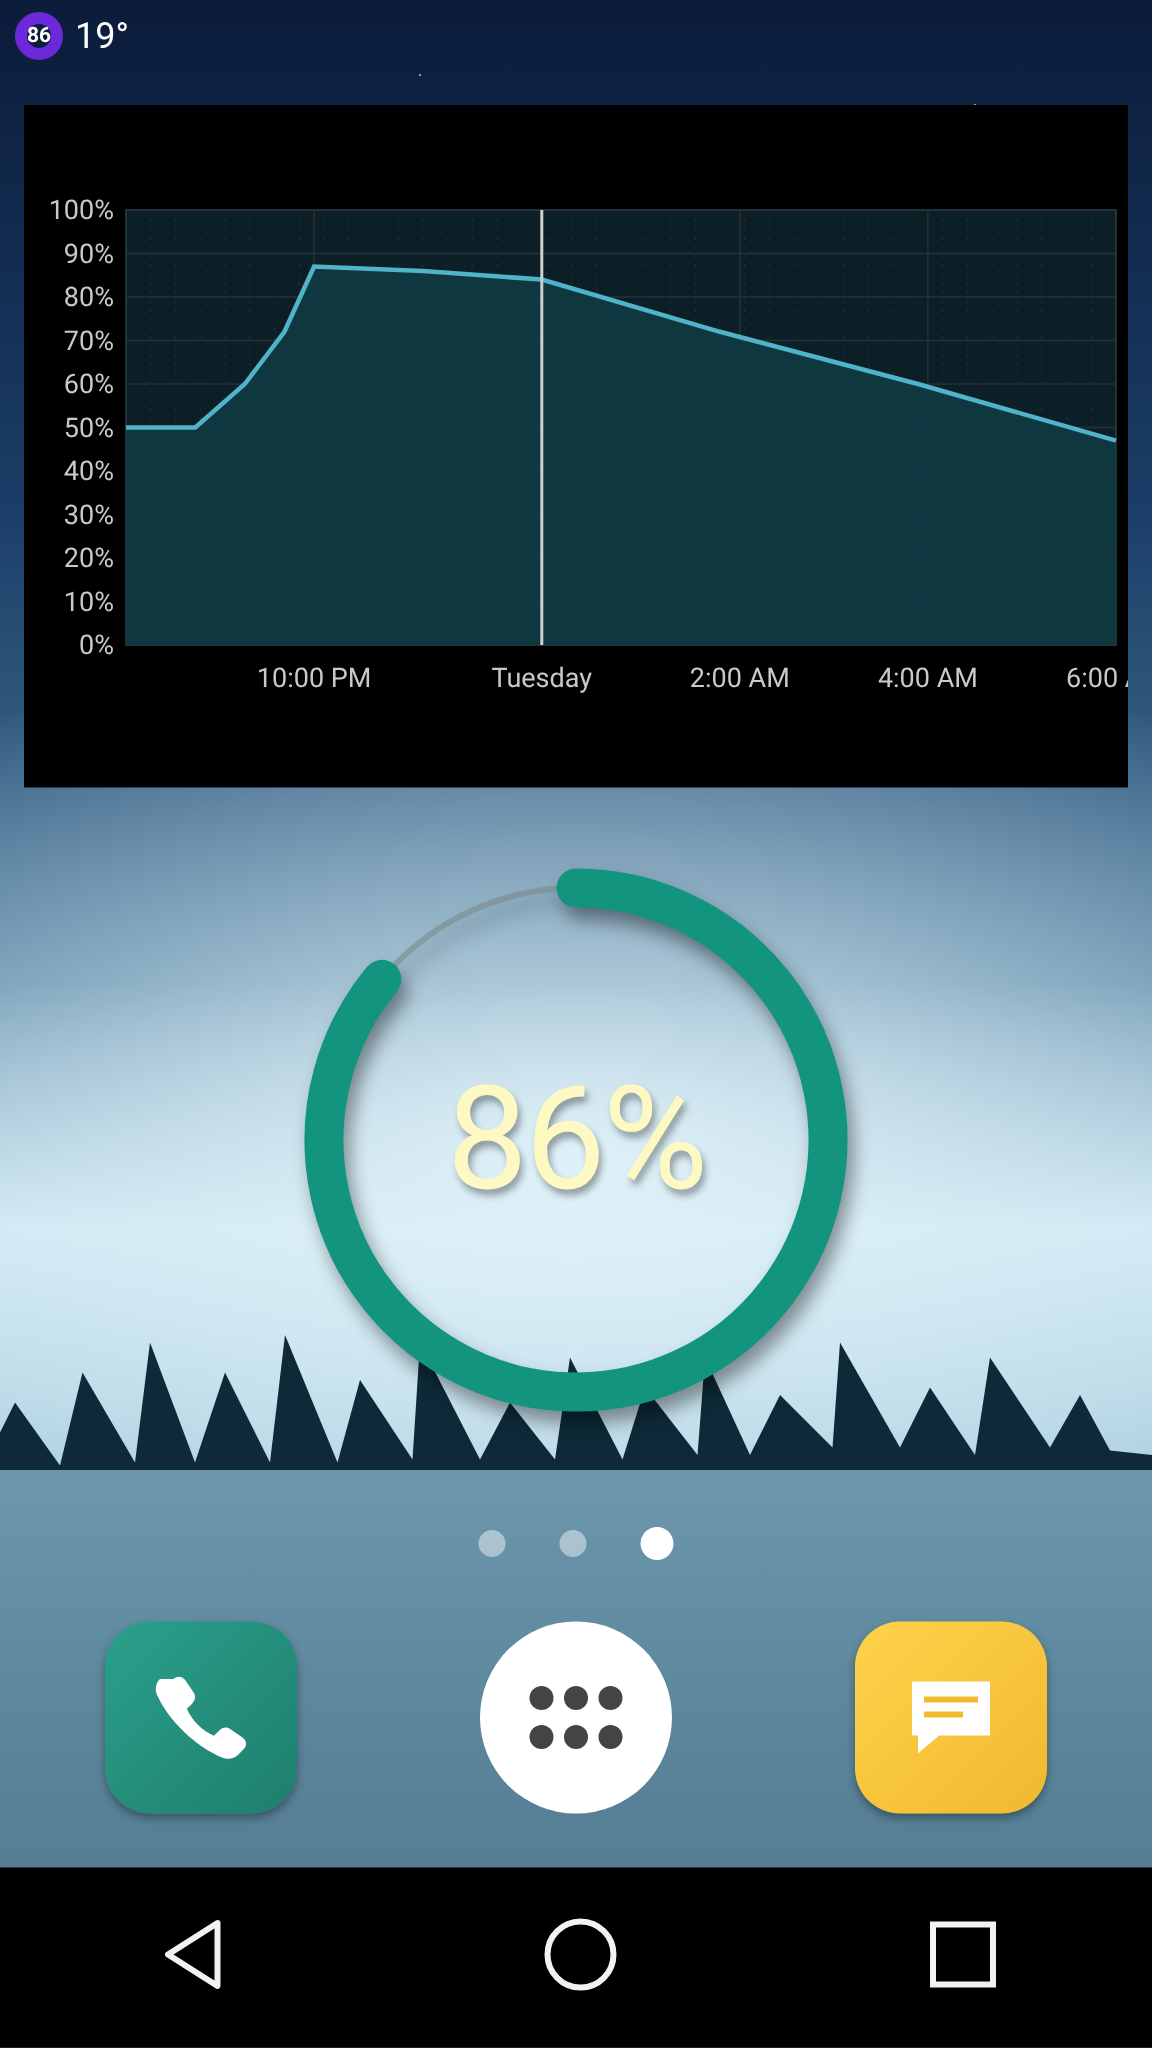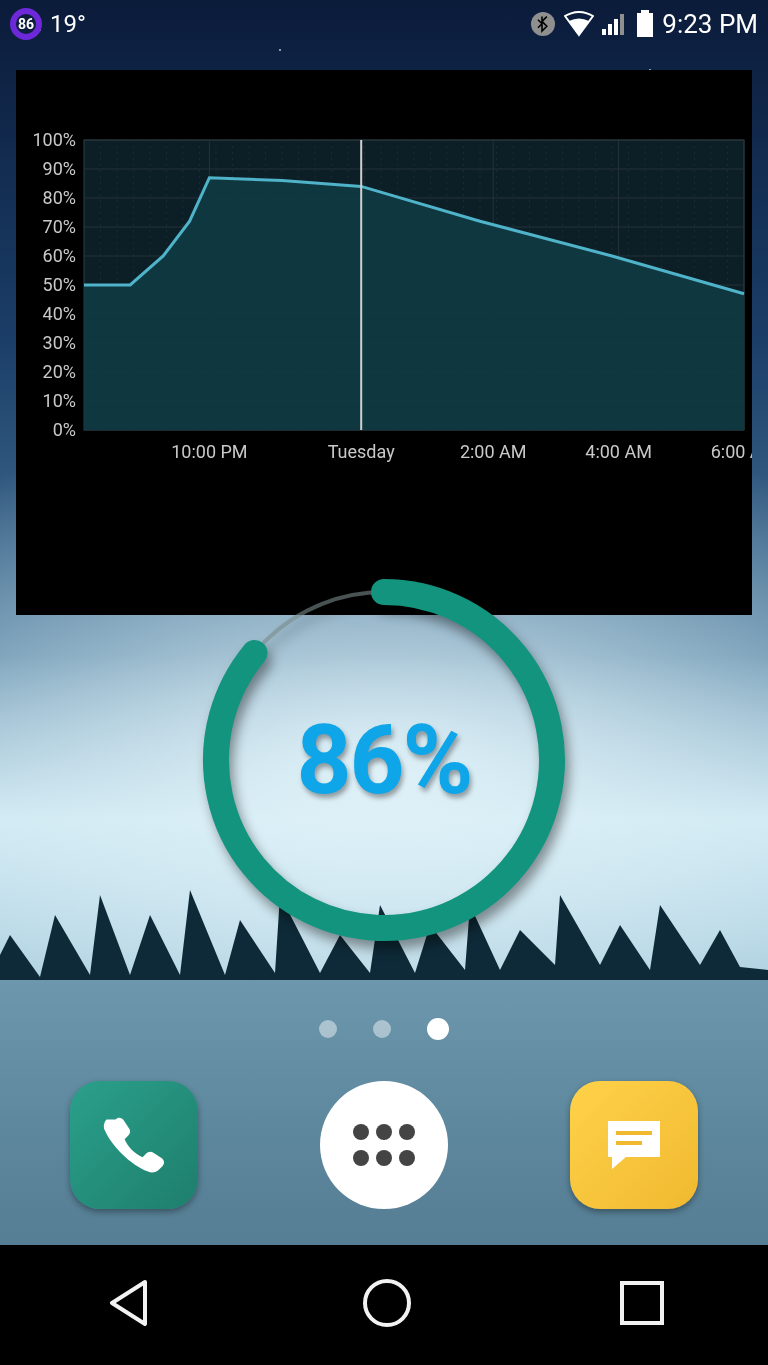--- a/index.html
+++ b/index.html
@@ -19,31 +19,31 @@
   radial-gradient(1px 1px at 720px 140px,#fff 99%,transparent),
   radial-gradient(1px 1px at 200px 170px,#fff 99%,transparent),
   radial-gradient(1px 1px at 520px 200px,#fff 99%,transparent)}
 .trees{position:absolute;left:0;right:0;top:835px;height:400px}
 .water{position:absolute;left:0;right:0;top:980px;bottom:0;background:linear-gradient(to bottom,#6c97ad 0%,#5d879d 40%,#4d7389 100%)}
 
 
 .status{position:absolute;top:0;left:0;right:0;height:48px;display:flex;align-items:center;padding:0 10px;color:#fff;z-index:5;font-size:24px}
 .status .left{display:flex;align-items:center;gap:8px}
 .status .right{margin-left:auto;display:flex;align-items:center;gap:8px}
-.badge86{width:32px;height:32px;border:6px solid #6d28d9;border-radius:50%;display:flex;align-items:center;justify-content:center;font-size:14px;font-weight:700}
+.badge86{width:32px;height:32px;border:8px solid #6d28d9;border-radius:50%;display:flex;align-items:center;justify-content:center;font-size:14px;font-weight:700}
 .status svg{display:block}
 
 
-.chart-widget{position:absolute;left:16px;right:16px;top:70px;height:545px;background:#000;z-index:3}
+.chart-widget{position:absolute;left:16px;right:16px;top:70px;height:455px;background:#000;z-index:3}
 .chart-widget svg{display:block}
 
 
 .ring-widget{position:absolute;left:50%;top:560px;transform:translateX(-50%);width:400px;height:400px;z-index:3}
 .ring-widget svg{filter:drop-shadow(4px 8px 6px rgba(0,0,0,.4))}
-.ring-text{position:absolute;inset:0;display:flex;align-items:center;justify-content:center;color:#0ea5e9;font-size:96px;font-weight:700;letter-spacing:-2px;text-shadow:2px 4px 5px rgba(0,0,0,.35)}
+.ring-text{position:absolute;inset:0;display:flex;align-items:center;justify-content:center;color:#fef9c3;font-size:96px;font-weight:400;letter-spacing:-2px;text-shadow:2px 4px 5px rgba(0,0,0,.35)}
 
 
 .dots{position:absolute;left:0;right:0;top:1020px;display:flex;justify-content:center;gap:36px;z-index:4}
 .dot{width:18px;height:18px;border-radius:50%;background:rgba(255,255,255,.45)}
 .dot.active{background:#fff;width:22px;height:22px;margin-top:-2px}
 
 
 .dock{position:absolute;left:0;right:0;top:1060px;height:170px;display:flex;justify-content:space-between;align-items:center;padding:0 70px;z-index:4}
 .app{width:128px;height:128px;border-radius:30px;display:flex;align-items:center;justify-content:center;box-shadow:0 3px 6px rgba(0,0,0,.35)}
 .phone{background:linear-gradient(135deg,#2aa08b,#1e7e6c)}
@@ -79,41 +79,20 @@
   </svg>
   <div class="water"></div>
 </div>
 
 <div class="status">
   <div class="left">
     <div class="badge86">
       <span>86</span>
     </div>
     <span>19°</span>
-  </div>
-  <div class="right">
-    <svg width="26" height="26">
-        <circle cx="13" cy="13" r="12" fill="#8f8f8f"></circle>
-        <path d="M12 4v18l6-6-6-6 6-6-6 6V4z M12 13l-5 5 M12 13l-5-5" stroke="#000" stroke-width="2" fill="none" transform="scale(.8) translate(3,3)"></path>
-      </svg>
-    <svg width="30" height="26">
-        <path d="M15 24 L29 5 Q15 -3 1 5 Z" fill="none" stroke="#fff" stroke-width="2"></path>
-        <path d="M15 24 L25 10 Q15 5 5 10 Z" fill="#fff"></path>
-      </svg>
-    <svg width="26" height="26">
-        <rect x="0" y="18" width="4" height="6" fill="#fff"></rect>
-        <rect x="6" y="13" width="4" height="11" fill="#fff"></rect>
-        <rect x="12" y="8" width="4" height="16" fill="#fff"></rect>
-        <rect x="18" y="3" width="4" height="21" fill="#8f8f8f"></rect>
-      </svg>
-    <svg width="18" height="28">
-        <rect x="5" y="0" width="8" height="3" fill="#fff"></rect>
-        <rect x="1" y="3" width="16" height="24" fill="#fff"></rect>
-      </svg>
-    <span style="font-size:26px">9:23 PM</span>
   </div>
 </div>
 
 <div class="chart-widget">
   <svg id="chartSvg" width="736" height="455">
       <rect x="68" y="70" width="660" height="290" fill="#0d1f26" stroke="#2e4048" stroke-width="1"></rect>
       <line x1="68" x2="728" y1="70" y2="70" stroke="#263238" stroke-width="1"></line>
       <text x="60" y="76" fill="#c9c9c9" font-size="18" text-anchor="end">100%</text>
       <line x1="68" x2="728" y1="99" y2="99" stroke="#263238" stroke-width="1"></line>
       <text x="60" y="105" fill="#c9c9c9" font-size="18" text-anchor="end">90%</text>

